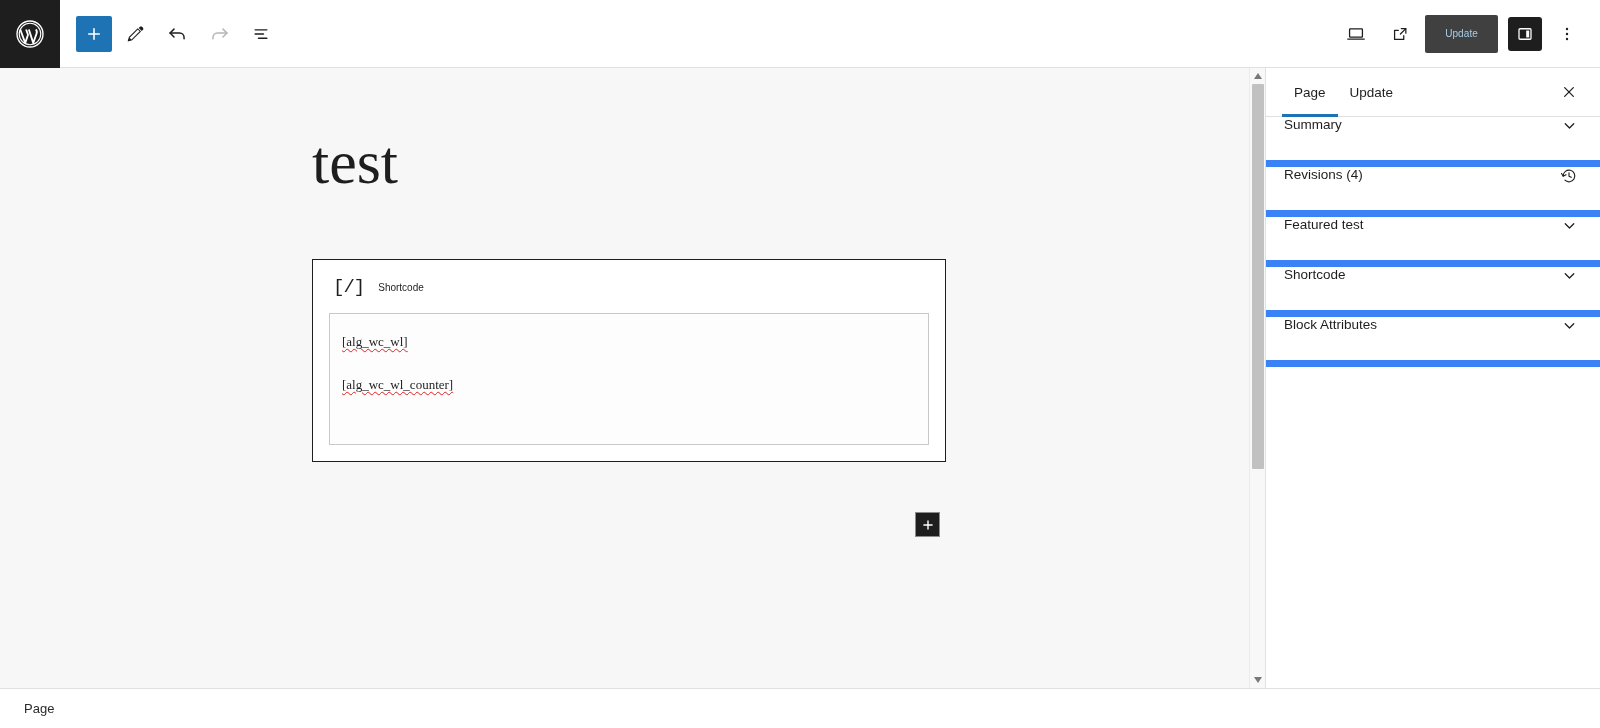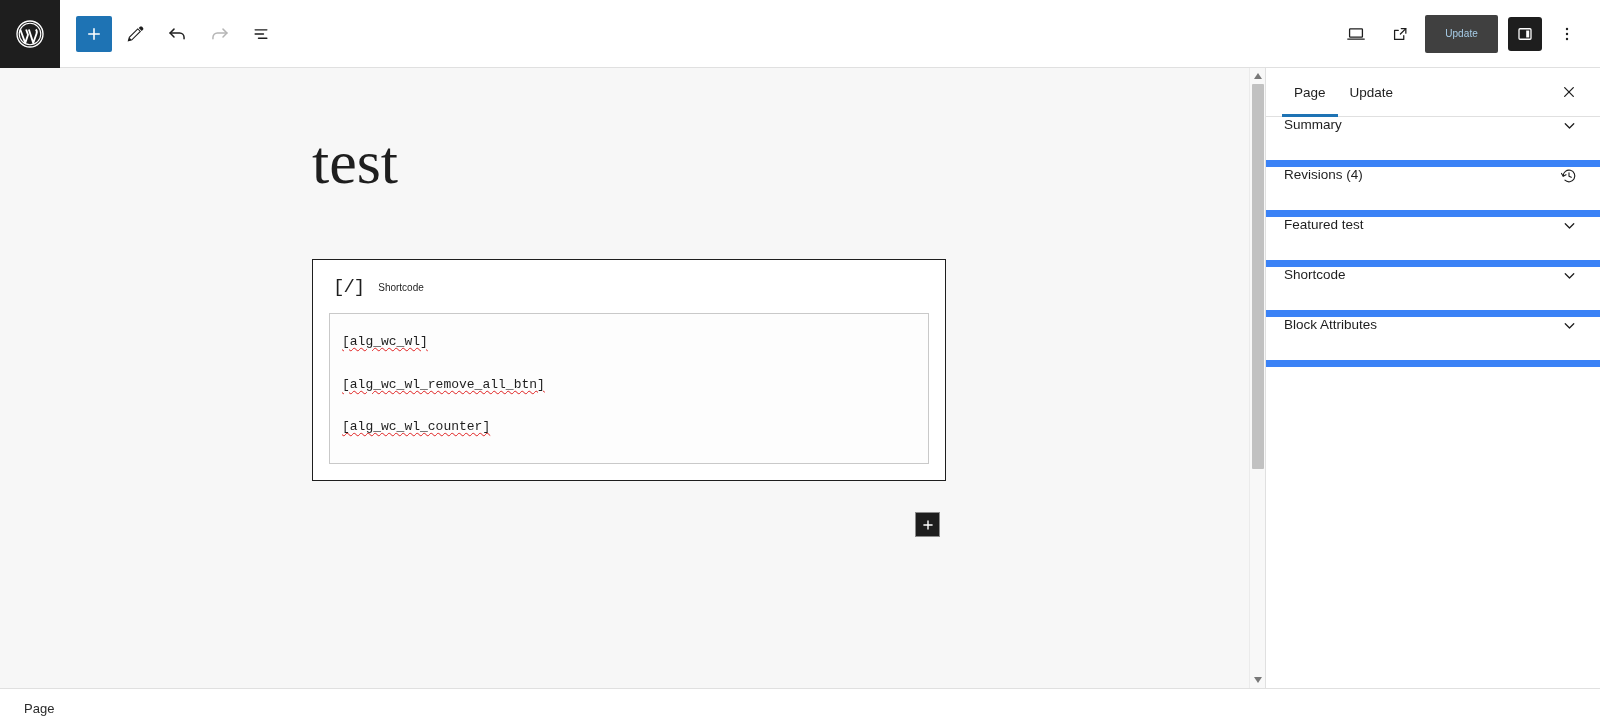--- a/index.html
+++ b/index.html
@@ -100,21 +100,21 @@
   }
   #sc-label { font-size: 10px; color: #1e1e1e; }
 
   #sc-textarea {
     border: 1px solid #c9c9c9;
     background: #fdfdfd;
     padding: 20px 12px 20px 12px;
     min-height: 132px;
   }
   .sc-line {
-    font-family: Liberation Mono, monospace;
+    font-family: Liberation Serif, serif;
     font-size: 13px;
     color: #1e1e1e;
     line-height: 1.2;
     margin-bottom: 27px;
     white-space: pre;
   }
   .sc-line:last-child { margin-bottom: 8px; }
   .sc-line .sq {
     text-decoration: underline wavy #e02020;
     text-decoration-thickness: 1px;
@@ -325,21 +325,20 @@
 
       <h1 id="post-title">test</h1>
 
       <div id="shortcode-block">
         <div id="sc-header">
           <span id="sc-icon">[/]</span>
           <span id="sc-label">Shortcode</span>
         </div>
         <div id="sc-textarea">
           <div class="sc-line"><span class="sq">[alg_wc_wl]</span></div>
-          <div class="sc-line"><span class="sq">[alg_wc_wl_remove_all_btn]</span></div>
           <div class="sc-line"><span class="sq">[alg_wc_wl_counter]</span></div>
         </div>
       </div>
     </div>
 
     <div id="add-block-inline" title="Add block">
       <span>
         <svg width="14" height="14" viewBox="0 0 24 24" stroke="currentColor" stroke-width="2.4" fill="none" stroke-linecap="round">
           <line x1="12" y1="5" x2="12" y2="19"></line>
             <line x1="5" y1="12" x2="19" y2="12"></line>

